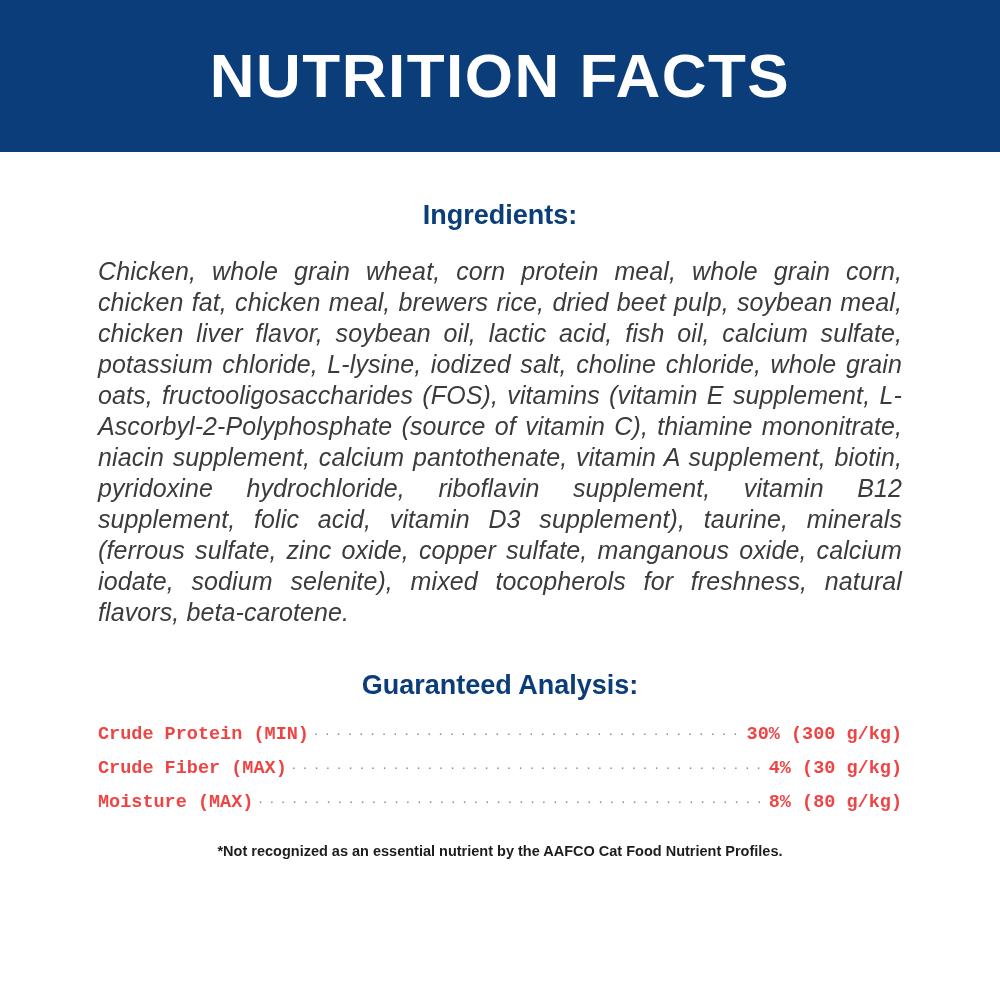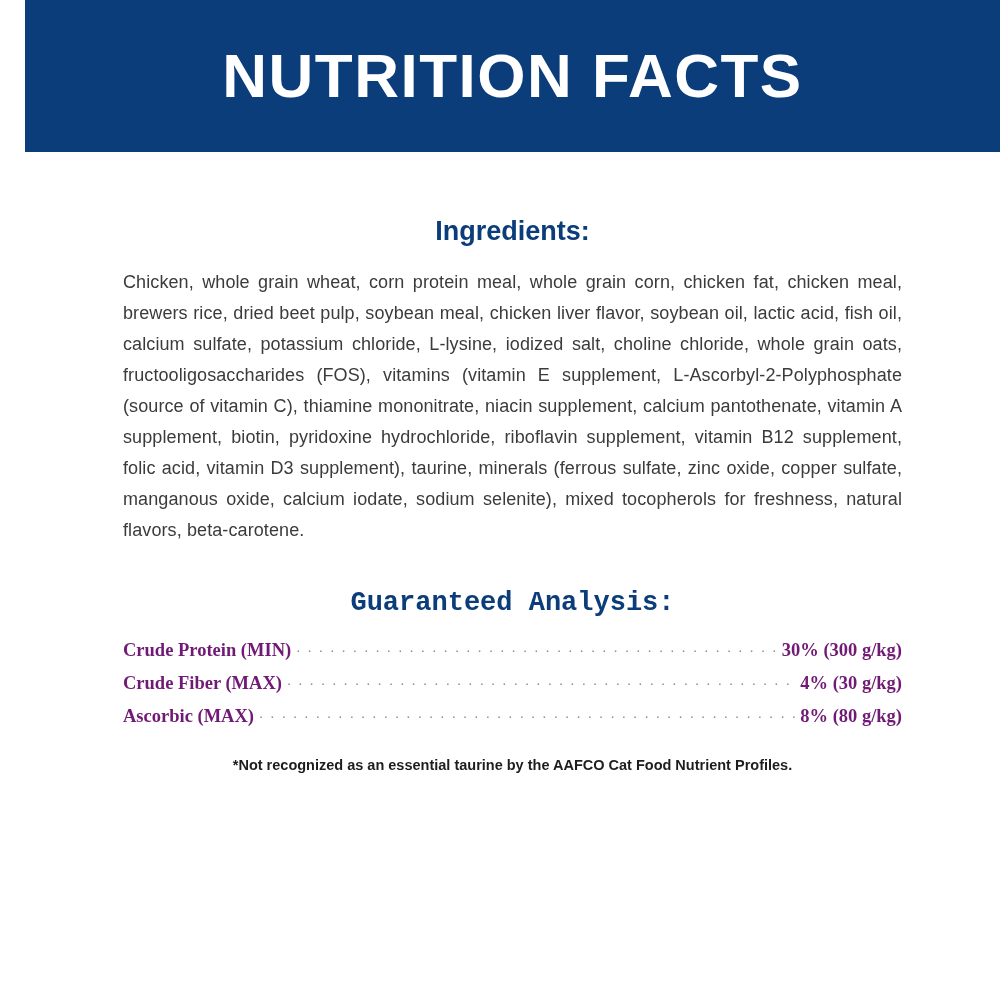--- a/index.html
+++ b/index.html
@@ -12,21 +12,20 @@
     background: #ffffff;
     font-family: "Liberation Sans", sans-serif;
     overflow: hidden;
   }
 
   .page {
     position: relative;
     width: 1000px;
     height: 1000px;
     box-sizing: border-box;
-    padding-left: 25px;
   }
 
   
   .header-banner {
     width: 100%;
     height: 152px;
     background: #0b3d7b;
     display: flex;
     align-items: center;
     justify-content: center;
@@ -48,57 +47,57 @@
   }
 
   .section-heading {
     text-align: center;
     color: #0b3d7b;
     font-size: 27px;
     font-weight: bold;
     font-family: "Liberation Sans", sans-serif;
   }
   .ingredients-heading {
-    margin-top: 64px;
+    margin-top: 48px;
     margin-bottom: 20px;
   }
 
   .ingredients-body {
     color: #3b3b3b;
-    font-size: 18px;
+    font-size: 25px;
     line-height: 31px;
     text-align: justify;
     text-justify: inter-word;
     letter-spacing: 0.1px;
     font-family: "Liberation Sans", sans-serif;
+    font-style: italic;
   }
 
   .analysis-heading {
     margin-top: 42px;
     margin-bottom: 22px;
-    font-family: Liberation Mono, monospace;
   }
 
   
   .analysis-table {
     width: 100%;
   }
   .analysis-row {
     display: flex;
     align-items: baseline;
     width: 100%;
     margin-bottom: 12px;
   }
   .analysis-label,
   .analysis-value {
-    color: #701a75;
+    color: #ef4444;
     font-size: 18.5px;
     font-weight: bold;
     white-space: nowrap;
-    font-family: Liberation Serif, serif;
+    font-family: Liberation Mono, monospace;
   }
   .dot-leader {
     flex: 1 1 auto;
     margin: 0 5px;
     position: relative;
     height: 1em;
     overflow: hidden;
   }
   .dot-leader::after {
     content: ". . . . . . . . . . . . . . . . . . . . . . . . . . . . . . . . . . . . . . . . . . . . . . . . . . . . . . . . . . . . . . . . . . . . . . . . . . . . . . . . . . . . . . . . . . . . . . . . . . . . . . . . . . . . . .";
@@ -149,26 +148,26 @@
       </div>
 
 
       <div class="analysis-row">
         <span class="analysis-label">Crude Fiber (MAX)</span>
         <span class="dot-leader"></span>
         <span class="analysis-value">4% (30 g/kg)</span>
       </div>
 
       <div class="analysis-row">
-        <span class="analysis-label">Ascorbic (MAX)</span>
+        <span class="analysis-label">Moisture (MAX)</span>
         <span class="dot-leader"></span>
         <span class="analysis-value">8% (80 g/kg)</span>
       </div>
 
 
 
 
     </div>
 
-    <div class="footnote">*Not recognized as an essential taurine by the AAFCO Cat Food Nutrient Profiles.</div>
+    <div class="footnote">*Not recognized as an essential nutrient by the AAFCO Cat Food Nutrient Profiles.</div>
 
   </div>
 </div>
 
 </body></html>

